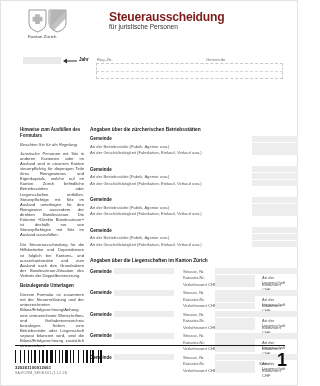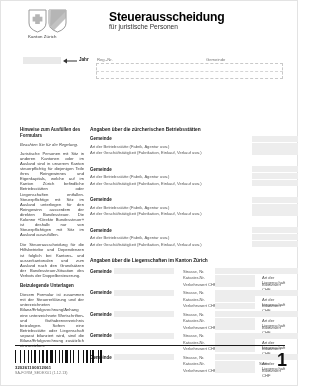--- a/index.html
+++ b/index.html
@@ -19,21 +19,21 @@
   
   .header{position:absolute;left:0;top:0;width:298px;height:46px;}
   .crest{position:absolute;left:27px;top:8px;width:40px;height:24px;}
   .crest svg{display:block;}
   .crest-label{
     position:absolute;left:27px;top:33px;
     font-size:4.4px;letter-spacing:.1px;color:#333;white-space:nowrap;
   }
   .title{
     position:absolute;left:108px;top:9px;
-    font-size:12.2px;font-weight:bold;letter-spacing:-0.25px;color:#000000;
+    font-size:12.2px;font-weight:bold;letter-spacing:-0.25px;color:#7f1d1d;
     white-space:nowrap;
   }
   .subtitle{
     position:absolute;left:108px;top:22px;
     font-size:6.6px;color:#333;letter-spacing:0px;white-space:nowrap;
   }
 
   
   .idrow{position:absolute;left:0;top:50px;width:298px;height:30px;}
   .yearbox{

